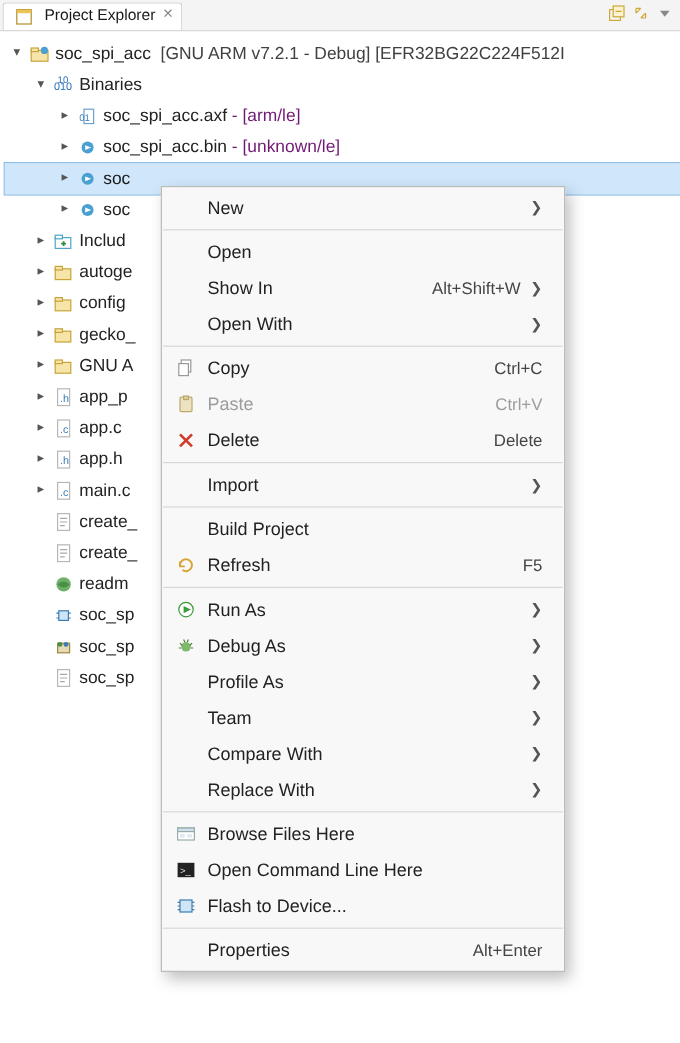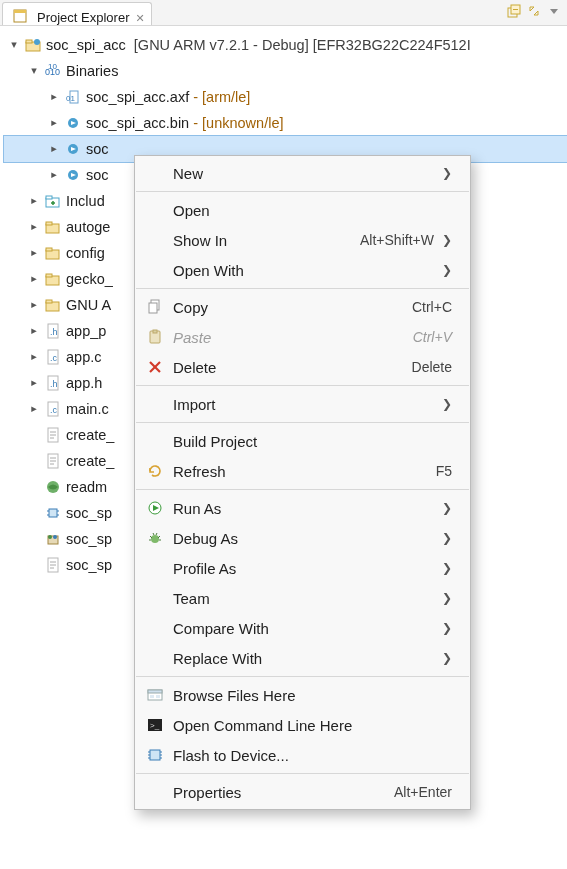--- a/index.html
+++ b/index.html
@@ -17,21 +17,21 @@
   background: #f4f4f4;
   border-bottom: 1px solid #d8d8d8;
   height: 26px;
   display: flex;
   align-items: stretch;
   padding-left: 2px;
   position: relative;
 }
 .tab {
   display: inline-flex;
-  align-items: flex-end;
+  align-items: flex-start;
   background: #fff;
   border: 1px solid #cfcfcf;
   border-bottom: none;
   border-radius: 3px 3px 0 0;
   padding: 2px 6px 0 6px;
   font-size: 13px;
   gap: 4px;
   margin-top: 2px;
 }
 .tab .close-x { color: #888; font-size: 11px; margin-left: 2px; }
@@ -61,21 +61,21 @@
   width: 16px; height: 16px; display:inline-flex; align-items:center; justify-content:center;
   color: #555; font-size: 11px;
 }
 .node-icon {
   width: 18px; height: 18px; margin: 0 4px 0 2px;
   display:inline-flex; align-items:center; justify-content:center;
   flex-shrink: 0;
 }
 .node-label { white-space: nowrap; }
 .node-label .extra { color: #404040; margin-left: 4px; }
-.node-label .fade { color: #a16207; }
+.node-label .fade { color: #701a75; }
 .selected {
   background: #cfe6fb;
   outline: 1px solid #8fbfe8;
 }
 .selected .node-label { color: #1a1a1a; }
 
 
 .ctxmenu {
   position: absolute;
   left: 134px;
@@ -88,21 +88,21 @@
   padding: 2px 0;
 }
 .menu-item {
   display: flex;
   align-items: center;
   height: 30px;
   padding: 0 18px 0 8px;
   font-size: 15px;
   color: #222;
 }
-.menu-item.disabled { color: #9c9c9c; font-style: italic; }
+.menu-item.disabled { color: #9c9c9c; }
 .menu-icon {
   width: 24px; height: 20px;
   display:inline-flex; align-items:center; justify-content:center;
   margin-right: 6px;
   flex-shrink: 0;
 }
 .menu-label { flex: 1; }
 .menu-shortcut { color: #444; font-size: 14px; }
 .menu-item.disabled .menu-shortcut { color: #9c9c9c; }
 .submenu-arrow { color: #555; margin-left: 8px; font-size: 12px; }

